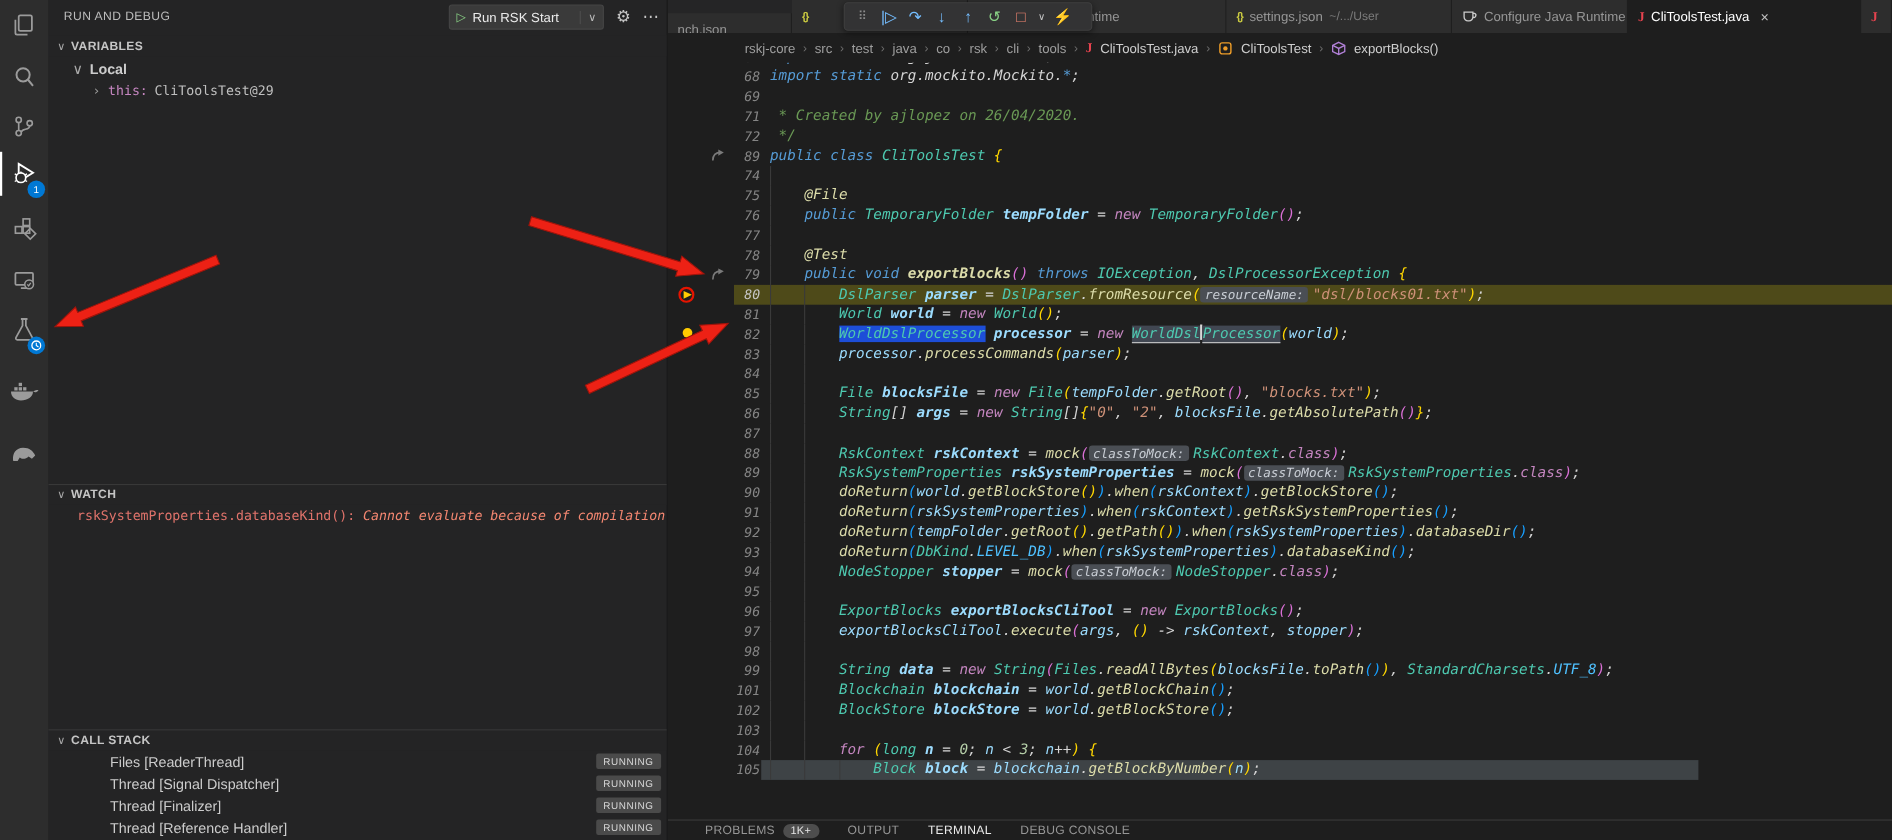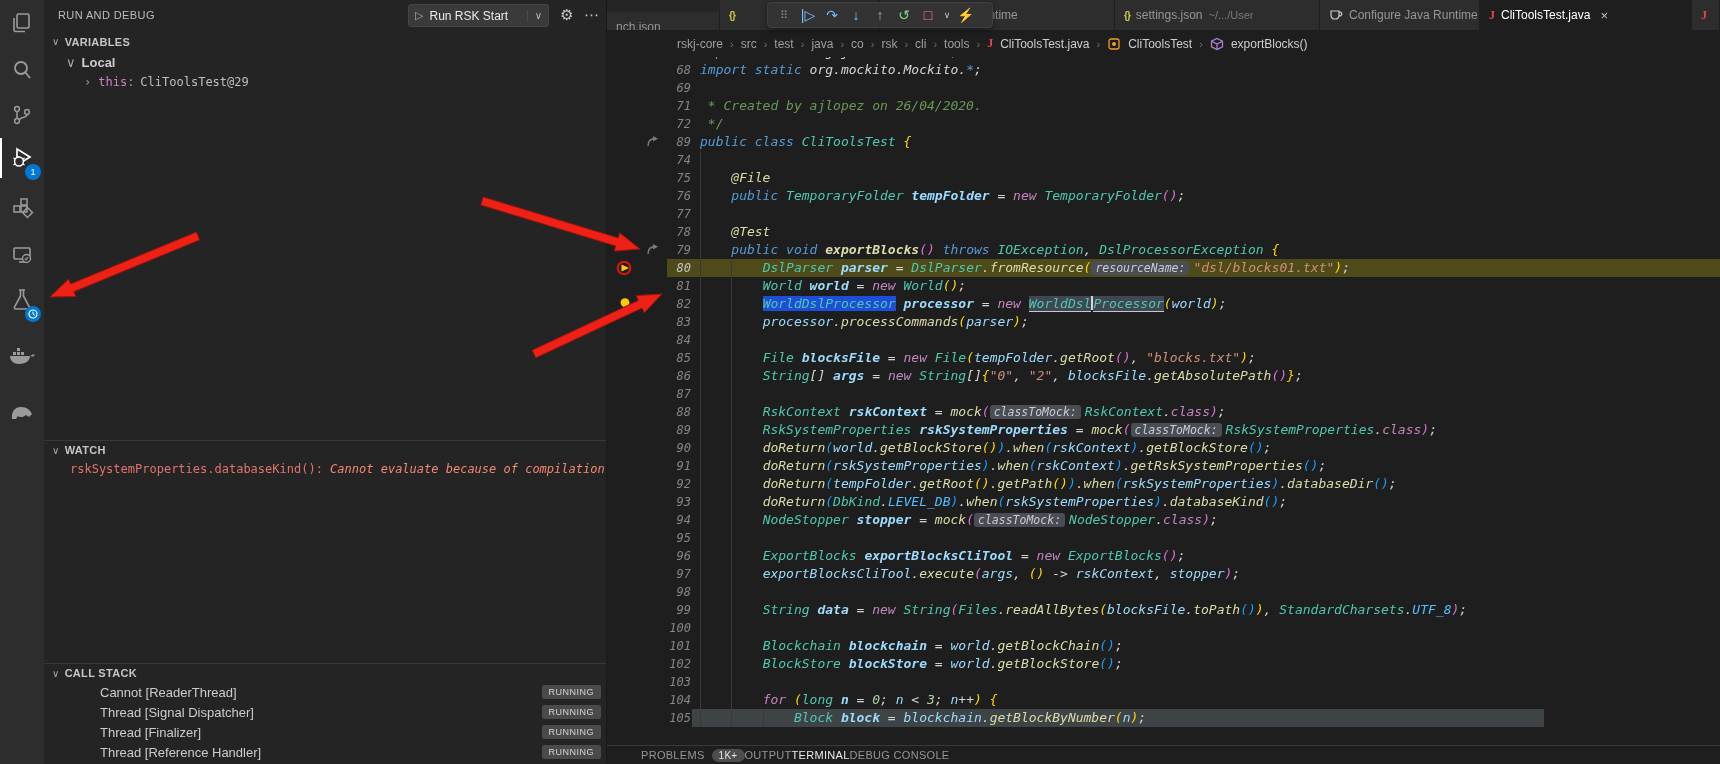--- a/index.html
+++ b/index.html
@@ -67,21 +67,21 @@
   .fb{color:#dcdcaa;font-weight:bold}.v{color:#9cdcfe}.d{color:#9cdcfe;font-weight:bold}
   .s{color:#ce9178}.n{color:#b5cea8}.m{color:#6a9955}.a{color:#dcdcaa}.w{color:#d4d4d4}
   .b1{color:#ffd700}.b2{color:#da70d6}.b3{color:#179fff}.ct{color:#4fc1ff}
   .ih{background:#4a4e54;color:#c9ced5;border-radius:3px;padding:0 4px;font-size:11.5px;margin-right:4px}
   .h1{color:#4ec9b0;background:#1d4ed8}
   .h2{color:#4ec9b0;background:#414752;border-bottom:1px solid #c8c8c8}
   .crt{display:inline-block;width:2px;height:14px;background:#d7d7d7;vertical-align:-2px}
 
   
   #panel { position:absolute; left:0; right:0; bottom:0; height:19px; background:#1e1e1e; border-top:1px solid #3a3a3a;
-           display:flex; align-items:center; padding-left:34px; }
+           display:flex; align-items:center; gap:26px; padding-left:34px; }
   .ptab { font-size:11px; color:#969696; letter-spacing:.3px; display:flex; align-items:center; gap:7px; }
   .ptab.active { color:#eaeaea; }
   .pbadge { background:#4d4d4d; color:#e6e6e6; font-size:10px; border-radius:9px; padding:1px 7px; }
 
   #arrows { position:absolute; left:0; top:0; width:1720px; height:764px; z-index:60; pointer-events:none; }
   svg.icon { display:block; }
 </style>
 </head>
 <body>
 
@@ -208,21 +208,21 @@
     <span class="wname">rskSystemProperties.databaseKind():</span>&nbsp;
     <span class="wval">Cannot evaluate because of compilation error(s): rsk…</span>
   </div>
 
   <div class="sb-head" style="top:663px">
     <span class="tw">∨</span>
     <span>CALL STACK</span>
   </div>
   <div id="threads">
       <div class="sb-row" style="top: 682px; padding-left: 56px;">
-        <span>Cannot [ReaderThread]</span>
+        <span>Files [ReaderThread]</span>
         <span class="runbadge" style="position: absolute; right: 5px;">RUNNING</span>
       </div>
       <div class="sb-row" style="top: 702px; padding-left: 56px;">
         <span>Thread [Signal Dispatcher]</span>
         <span class="runbadge" style="position: absolute; right: 5px;">RUNNING</span>
       </div>
       <div class="sb-row" style="top: 722px; padding-left: 56px;">
         <span>Thread [Finalizer]</span>
         <span class="runbadge" style="position: absolute; right: 5px;">RUNNING</span>
       </div>
@@ -354,21 +354,20 @@
       <div class="line"><div class="gd" style="left: 93px;"></div><div class="gd" style="left: 124.3px;"></div><span class="ln-marks"></span><span class="ln-num">90</span><span class="ln-text"><span class="w">        </span><span class="f">doReturn</span><span class="b3">(</span><span class="v">world</span><span class="w">.</span><span class="f">getBlockStore</span><span class="b1">()</span><span class="b3">)</span><span class="w">.</span><span class="f">when</span><span class="b3">(</span><span class="v">rskContext</span><span class="b3">)</span><span class="w">.</span><span class="f">getBlockStore</span><span class="b3">()</span><span class="w">;</span></span></div>
       <div class="line"><div class="gd" style="left: 93px;"></div><div class="gd" style="left: 124.3px;"></div><span class="ln-marks"></span><span class="ln-num">91</span><span class="ln-text"><span class="w">        </span><span class="f">doReturn</span><span class="b3">(</span><span class="v">rskSystemProperties</span><span class="b3">)</span><span class="w">.</span><span class="f">when</span><span class="b3">(</span><span class="v">rskContext</span><span class="b3">)</span><span class="w">.</span><span class="f">getRskSystemProperties</span><span class="b3">()</span><span class="w">;</span></span></div>
       <div class="line"><div class="gd" style="left: 93px;"></div><div class="gd" style="left: 124.3px;"></div><span class="ln-marks"></span><span class="ln-num">92</span><span class="ln-text"><span class="w">        </span><span class="f">doReturn</span><span class="b3">(</span><span class="v">tempFolder</span><span class="w">.</span><span class="f">getRoot</span><span class="b1">()</span><span class="w">.</span><span class="f">getPath</span><span class="b1">()</span><span class="b3">)</span><span class="w">.</span><span class="f">when</span><span class="b3">(</span><span class="v">rskSystemProperties</span><span class="b3">)</span><span class="w">.</span><span class="f">databaseDir</span><span class="b3">()</span><span class="w">;</span></span></div>
       <div class="line"><div class="gd" style="left: 93px;"></div><div class="gd" style="left: 124.3px;"></div><span class="ln-marks"></span><span class="ln-num">93</span><span class="ln-text"><span class="w">        </span><span class="f">doReturn</span><span class="b3">(</span><span class="t">DbKind</span><span class="w">.</span><span class="ct">LEVEL_DB</span><span class="b3">)</span><span class="w">.</span><span class="f">when</span><span class="b3">(</span><span class="v">rskSystemProperties</span><span class="b3">)</span><span class="w">.</span><span class="f">databaseKind</span><span class="b3">()</span><span class="w">;</span></span></div>
       <div class="line"><div class="gd" style="left: 93px;"></div><div class="gd" style="left: 124.3px;"></div><span class="ln-marks"></span><span class="ln-num">94</span><span class="ln-text"><span class="w">        </span><span class="t">NodeStopper</span><span class="w"> </span><span class="d">stopper</span><span class="w"> = </span><span class="f">mock</span><span class="b2">(</span><span class="ih">classToMock:</span><span class="t">NodeStopper</span><span class="w">.</span><span class="c">class</span><span class="b2">)</span><span class="w">;</span></span></div>
       <div class="line"><div class="gd" style="left: 93px;"></div><div class="gd" style="left: 124.3px;"></div><span class="ln-marks"></span><span class="ln-num">95</span><span class="ln-text"></span></div>
       <div class="line"><div class="gd" style="left: 93px;"></div><div class="gd" style="left: 124.3px;"></div><span class="ln-marks"></span><span class="ln-num">96</span><span class="ln-text"><span class="w">        </span><span class="t">ExportBlocks</span><span class="w"> </span><span class="d">exportBlocksCliTool</span><span class="w"> = </span><span class="c">new</span><span class="w"> </span><span class="t">ExportBlocks</span><span class="b2">()</span><span class="w">;</span></span></div>
       <div class="line"><div class="gd" style="left: 93px;"></div><div class="gd" style="left: 124.3px;"></div><span class="ln-marks"></span><span class="ln-num">97</span><span class="ln-text"><span class="w">        </span><span class="v">exportBlocksCliTool</span><span class="w">.</span><span class="f">execute</span><span class="b2">(</span><span class="v">args</span><span class="w">, </span><span class="b1">()</span><span class="w"> -&gt; </span><span class="v">rskContext</span><span class="w">, </span><span class="v">stopper</span><span class="b2">)</span><span class="w">;</span></span></div>
       <div class="line"><div class="gd" style="left: 93px;"></div><div class="gd" style="left: 124.3px;"></div><span class="ln-marks"></span><span class="ln-num">98</span><span class="ln-text"></span></div>
       <div class="line"><div class="gd" style="left: 93px;"></div><div class="gd" style="left: 124.3px;"></div><span class="ln-marks"></span><span class="ln-num">99</span><span class="ln-text"><span class="w">        </span><span class="t">String</span><span class="w"> </span><span class="d">data</span><span class="w"> = </span><span class="c">new</span><span class="w"> </span><span class="t">String</span><span class="b2">(</span><span class="t">Files</span><span class="w">.</span><span class="f">readAllBytes</span><span class="b1">(</span><span class="v">blocksFile</span><span class="w">.</span><span class="f">toPath</span><span class="b3">()</span><span class="b1">)</span><span class="w">, </span><span class="t">StandardCharsets</span><span class="w">.</span><span class="ct">UTF_8</span><span class="b2">)</span><span class="w">;</span></span></div>
-      <div class="line"><div class="gd" style="left: 93px;"></div><div class="gd" style="left: 124.3px;"></div><span class="ln-marks"></span><span class="ln-num">100</span><span class="ln-text"></span></div>
       <div class="line"><div class="gd" style="left: 93px;"></div><div class="gd" style="left: 124.3px;"></div><span class="ln-marks"></span><span class="ln-num">101</span><span class="ln-text"><span class="w">        </span><span class="t">Blockchain</span><span class="w"> </span><span class="d">blockchain</span><span class="w"> = </span><span class="v">world</span><span class="w">.</span><span class="f">getBlockChain</span><span class="b3">()</span><span class="w">;</span></span></div>
       <div class="line"><div class="gd" style="left: 93px;"></div><div class="gd" style="left: 124.3px;"></div><span class="ln-marks"></span><span class="ln-num">102</span><span class="ln-text"><span class="w">        </span><span class="t">BlockStore</span><span class="w"> </span><span class="d">blockStore</span><span class="w"> = </span><span class="v">world</span><span class="w">.</span><span class="f">getBlockStore</span><span class="b3">()</span><span class="w">;</span></span></div>
       <div class="line"><div class="gd" style="left: 93px;"></div><div class="gd" style="left: 124.3px;"></div><span class="ln-marks"></span><span class="ln-num">103</span><span class="ln-text"></span></div>
       <div class="line"><div class="gd" style="left: 93px;"></div><div class="gd" style="left: 124.3px;"></div><span class="ln-marks"></span><span class="ln-num">104</span><span class="ln-text"><span class="w">        </span><span class="c">for</span><span class="w"> </span><span class="b1">(</span><span class="t">long</span><span class="w"> </span><span class="d">n</span><span class="w"> = </span><span class="n">0</span><span class="w">; </span><span class="v">n</span><span class="w"> &lt; </span><span class="n">3</span><span class="w">; </span><span class="v">n</span><span class="w">++</span><span class="b1">)</span><span class="w"> </span><span class="b1">{</span></span></div>
       <div class="line"><div class="linesel"></div><div class="gd" style="left: 93px;"></div><div class="gd" style="left: 124.3px;"></div><div class="gd" style="left: 155.6px;"></div><span class="ln-marks"></span><span class="ln-num">105</span><span class="ln-text"><span class="w">            </span><span class="t">Block</span><span class="w"> </span><span class="d">block</span><span class="w"> = </span><span class="v">blockchain</span><span class="w">.</span><span class="f">getBlockByNumber</span><span class="b1">(</span><span class="v">n</span><span class="b1">)</span><span class="w">;</span></span></div>
     </div>
   <div id="panel">
       <span class="ptab">
         <span>PROBLEMS</span>
         <span class="pbadge">1K+</span>

